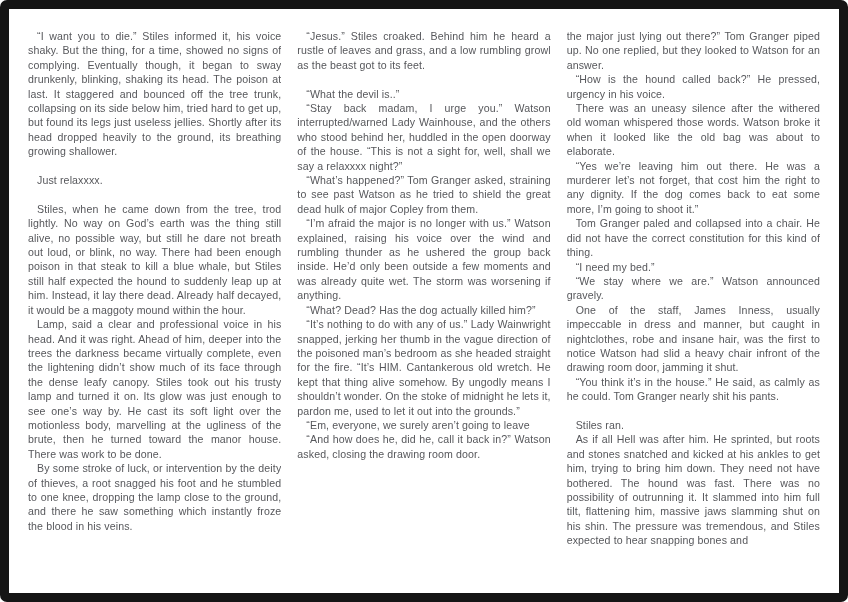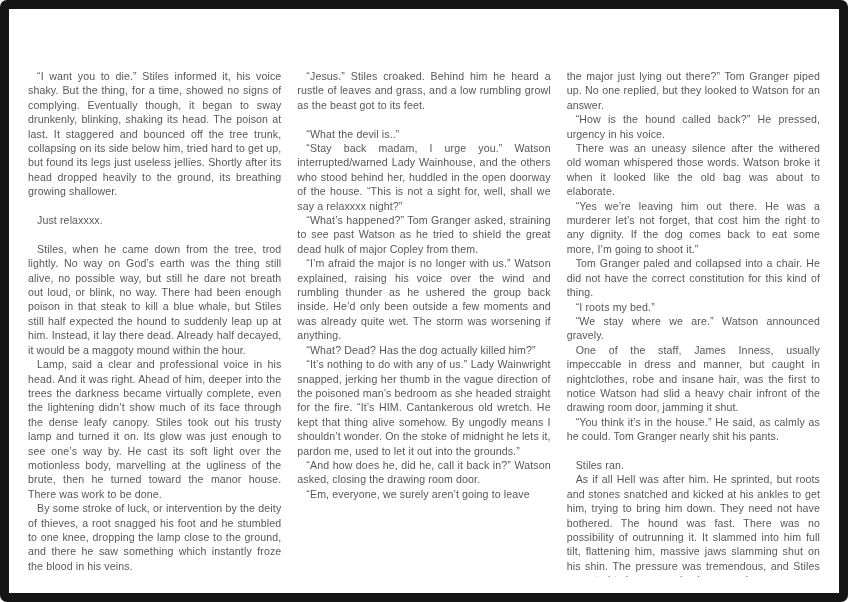--- a/index.html
+++ b/index.html
@@ -29,21 +29,20 @@
   .col {
     flex: 1 1 0;
     min-width: 0;
     text-align: justify;
     color: #56575b;
     font-family: "Liberation Sans", sans-serif;
     font-size: 10.6px;
     line-height: 14.4px;
     letter-spacing: 0.12px;
     overflow: hidden;
-    margin-top: 40px;
   }
   .col p {
     margin: 0;
     text-indent: 9px;
   }
   .col p.none {
     text-indent: 0;
   }
   .col p.blank {
     height: 14.4px;
@@ -65,30 +64,30 @@
       </div>
     <div class="col">
         <p class="indent">“Jesus.” Stiles croaked. Behind him he heard a rustle of leaves and grass, and a low rumbling growl as the beast got to its feet.</p>
         <p class="blank"></p>
         <p class="indent">“What the devil is..”</p>
         <p class="indent">“Stay back madam, I urge you.” Watson interrupted/warned Lady Wainhouse, and the others who stood behind her, huddled in the open doorway of the house. “This is not a sight for, well, shall we say a relaxxxx night?”</p>
         <p class="indent">“What’s happened?” Tom Granger asked, straining to see past Watson as he tried to shield the great dead hulk of major Copley from them.</p>
         <p class="indent">“I’m afraid the major is no longer with us.” Watson explained, raising his voice over the wind and rumbling thunder as he ushered the group back inside. He’d only been outside a few moments and was already quite wet. The storm was worsening if anything.</p>
         <p class="indent">“What? Dead? Has the dog actually killed him?”</p>
         <p class="indent">“It’s nothing to do with any of us.” Lady Wainwright snapped, jerking her thumb in the vague direction of the poisoned man’s bedroom as she headed straight for the fire. “It’s HIM. Cantankerous old wretch. He kept that thing alive somehow. By ungodly means I shouldn’t wonder. On the stoke of midnight he lets it, pardon me, used to let it out into the grounds.”</p>
+        <p class="indent">“Em, everyone, we surely aren’t going to leave</p>
         <p class="indent">“And how does he, did he, call it back in?” Watson asked, closing the drawing room door.</p>
-        <p class="indent">“Em, everyone, we surely aren’t going to leave</p>
       </div>
     <div class="col">
         <p class="none">the major just lying out there?” Tom Granger piped up. No one replied, but they looked to Watson for an answer.</p>
         <p class="indent">“How is the hound called back?” He pressed, urgency in his voice.</p>
         <p class="indent">There was an uneasy silence after the withered old woman whispered those words. Watson broke it when it looked like the old bag was about to elaborate.</p>
         <p class="indent">“Yes we’re leaving him out there. He was a murderer let’s not forget, that cost him the right to any dignity. If the dog comes back to eat some more, I’m going to shoot it.”</p>
         <p class="indent">Tom Granger paled and collapsed into a chair. He did not have the correct constitution for this kind of thing.</p>
-        <p class="indent">“I roots my bed.”</p>
+        <p class="indent">“I need my bed.”</p>
         <p class="indent">“We stay where we are.” Watson announced gravely.</p>
         <p class="indent">One of the staff, James Inness, usually impeccable in dress and manner, but caught in nightclothes, robe and insane hair, was the first to notice Watson had slid a heavy chair infront of the drawing room door, jamming it shut.</p>
         <p class="indent">“You think it’s in the house.” He said, as calmly as he could. Tom Granger nearly shit his pants.</p>
         <p class="blank"></p>
         <p class="indent">Stiles ran.</p>
         <p class="indent">As if all Hell was after him. He sprinted, but roots and stones snatched and kicked at his ankles to get him, trying to bring him down. They need not have bothered. The hound was fast. There was no possibility of outrunning it. It slammed into him full tilt, flattening him, massive jaws slamming shut on his shin. The pressure was tremendous, and Stiles expected to hear snapping bones and</p>
       </div>
   </div>
 </div>
 

